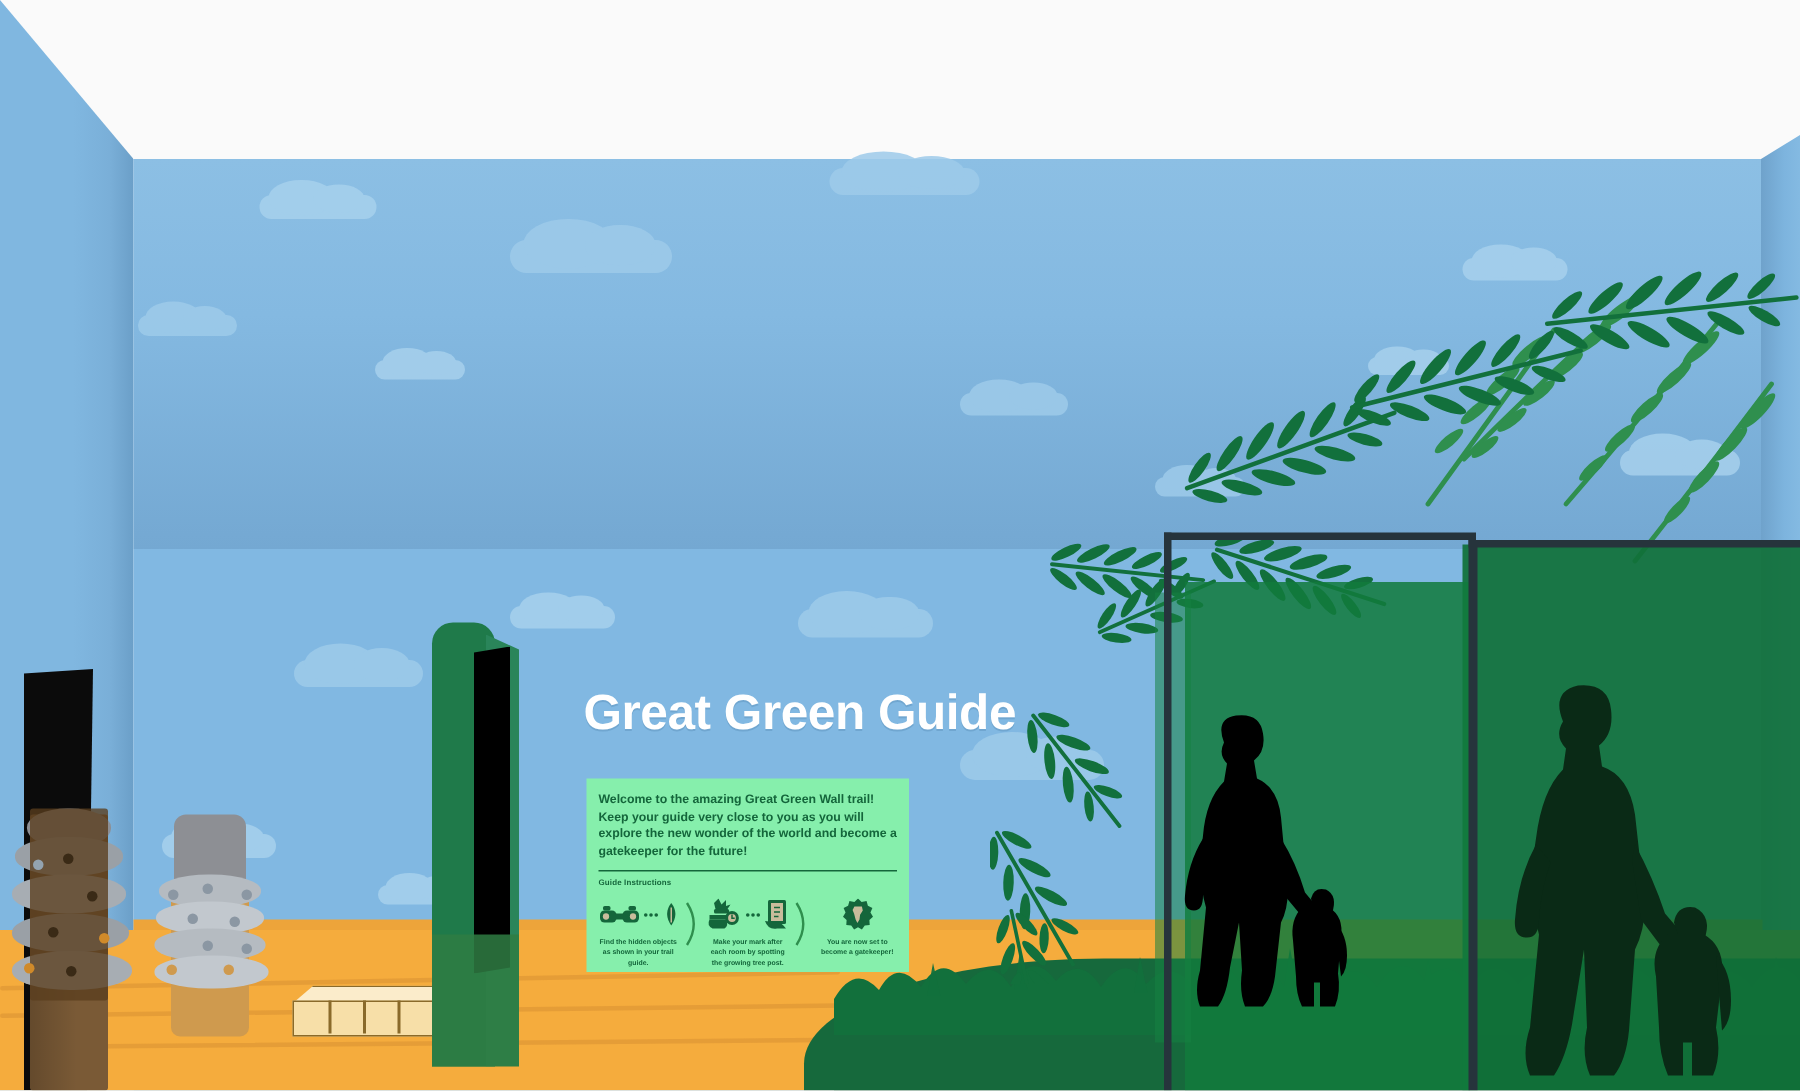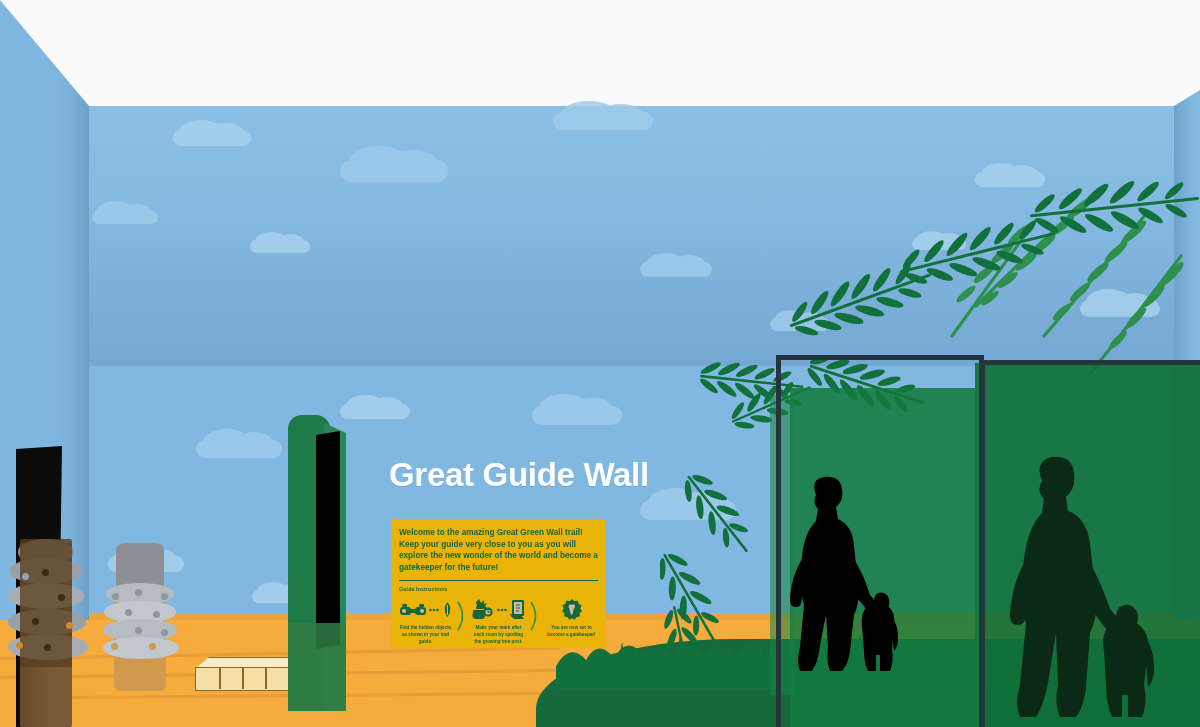--- a/index.html
+++ b/index.html
@@ -74,21 +74,21 @@
   
   #sign{position:absolute;left:389px;top:458px;width:222px;height:190px;}
   .sign-title{
     font-size:33px;font-weight:bold;color:#ffffff;letter-spacing:-.3px;line-height:1;
     margin:0;white-space:nowrap;text-shadow:0 1px 0 rgba(40,90,130,.18);
   }
   .sign-sub{
     font-size:14.2px;font-weight:bold;color:#147140;margin:6px 0 0 3px;white-space:nowrap;
   }
   .sign-panel{
-    position:absolute;left:2px;top:61px;width:215px;height:129px;background:#eab308;
+    position:absolute;left:2px;top:61px;width:215px;height:129px;background:#86efac;
     padding:0;box-sizing:border-box;
   }
   .sign-body{
     margin:8px 8px 0 8px;font-size:8.2px;line-height:1.42;color:#14663b;font-weight:bold;
   }
   .sign-rule{height:1.6px;background:#14663b;margin:6px 8px 0 8px;}
   .sign-guide-h{margin:5px 8px 0 8px;font-size:5.3px;font-weight:bold;color:#14663b;letter-spacing:.1px;}
   .steps{display:flex;align-items:flex-start;margin:3px 4px 0 4px;}
   .step{flex:1;text-align:center;}
   .step-icons{height:30px;display:flex;align-items:center;justify-content:center;gap:2px;}
@@ -431,21 +431,21 @@
   </div>
 
   <div style="position:absolute;left:288px;top:415px;width:64px;height:296px;">
     <div class="kiosk-body" style="left:0;top:0;width:42px;height:296px;"></div>
     <div class="kiosk-side" style="left:36px;top:8px;width:22px;height:288px;clip-path:polygon(0 0,22px 10px,22px 288px,0 288px);"></div>
     <div class="kiosk-screen" style="left:28px;top:16px;width:24px;height:218px;clip-path:polygon(0 4px,24px 0,24px 214px,0 218px);"></div>
     <div class="kiosk-base" style="left:0;top:208px;width:58px;height:88px;"></div>
   </div>
 
   <div id="sign">
-    <div class="sign-title">Great Guide Wall</div>
+    <div class="sign-title">Great Green Guide</div>
     <div class="sign-panel">
       <div class="sign-body">Welcome to the amazing Great Green Wall trail! Keep your guide very close to you as you will explore the new wonder of the world and become a gatekeeper for the future!</div>
       <div class="sign-rule"></div>
       <div class="sign-guide-h">Guide Instructions</div>
 
       <div class="steps">
 
         <div class="step">
           <div class="step-icons">
             <svg width="28" height="15" viewBox="0 0 28 15">

